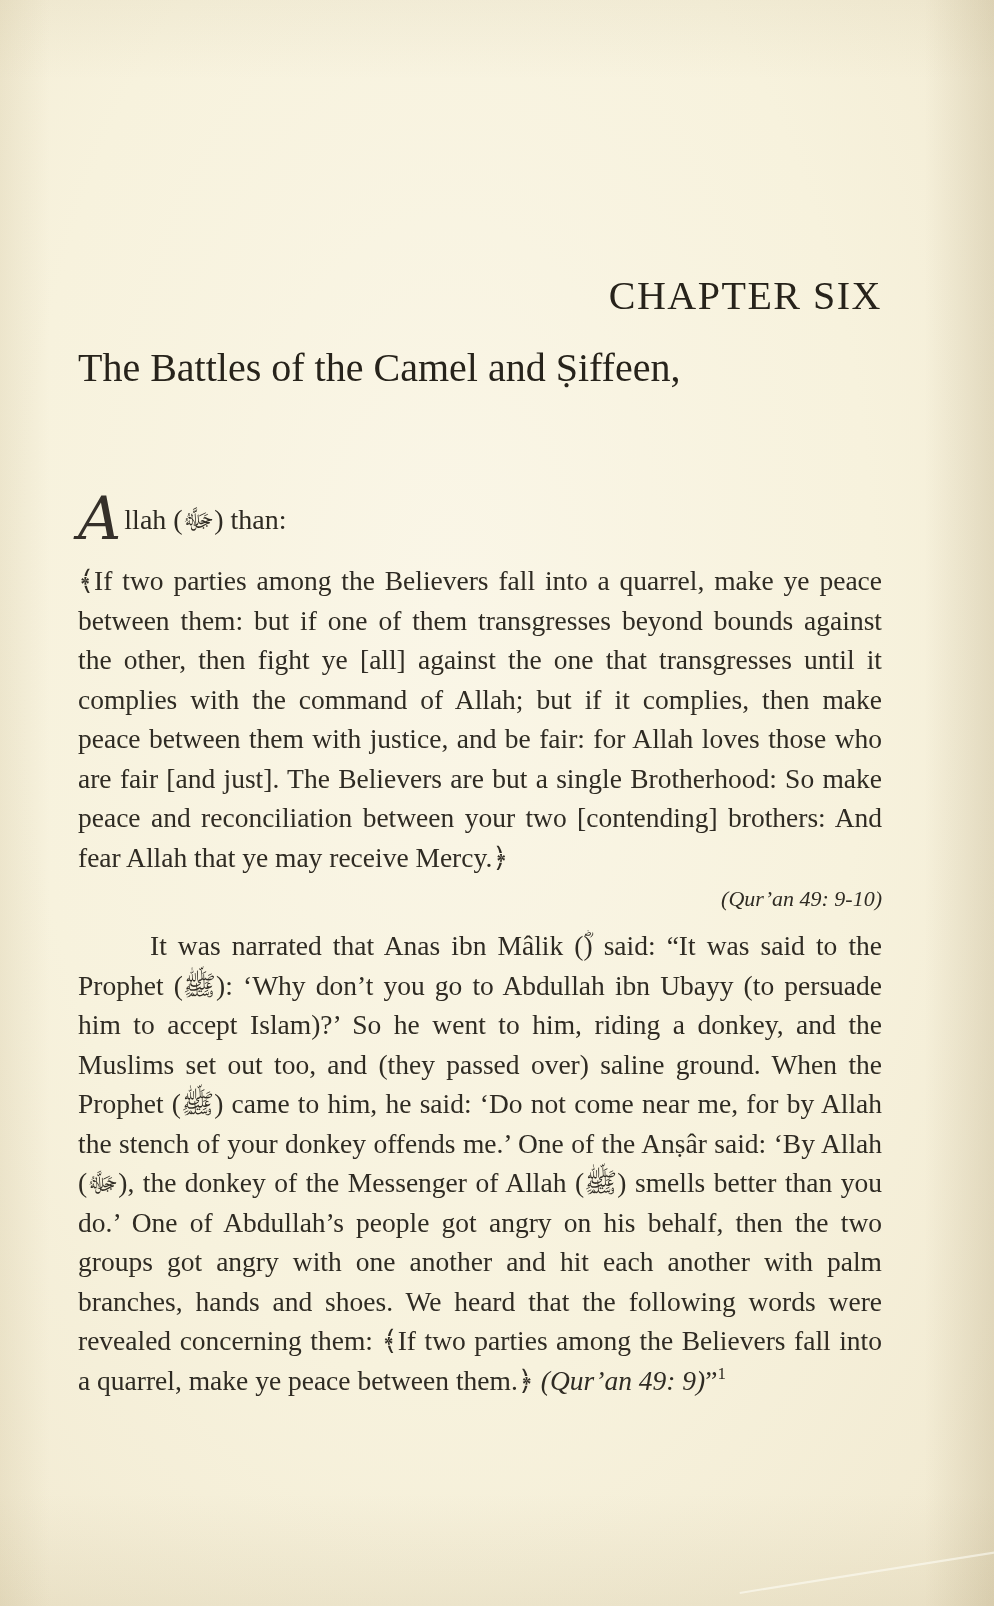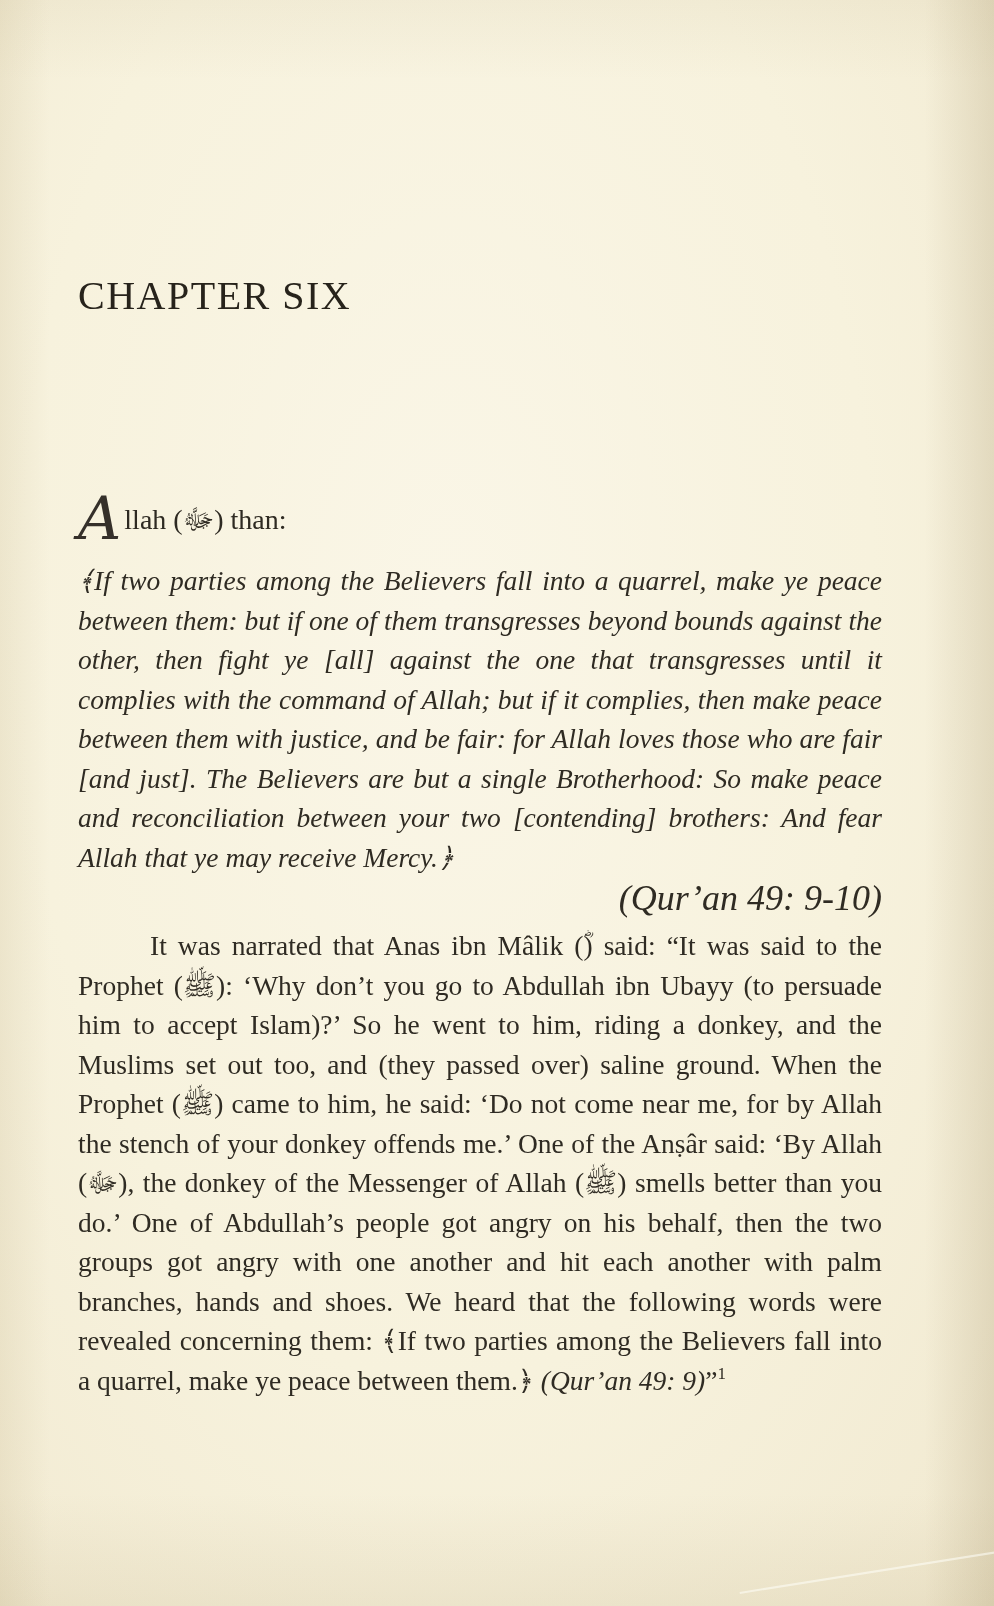--- a/index.html
+++ b/index.html
@@ -38,20 +38,21 @@
     pointer-events: none;
   }
 
   .chapter-label {
     margin: 0;
     font-size: 40px;
     line-height: 44px;
     font-weight: 400;
     letter-spacing: 1.5px;
     color: #27231b;
+    text-align: right;
   }
   .chapter-title {
     margin: 20px 0 0 0;
     font-size: 40px;
     line-height: 59px;
     font-weight: 400;
     color: #27231b;
   }
 
   .opening-line {
@@ -71,25 +72,24 @@
     color: #35302a;
   }
 
   .quran-quote {
     margin: 20px 0 0 0;
     font-size: 27.5px;
     line-height: 39.5px;
     text-align: justify;
     text-justify: inter-word;
     color: #2f2b23;
-    font-style: italic;
   }
   .quran-ref {
     margin: 2px 0 0 0;
-    font-size: 36px;
+    font-size: 22px;
     line-height: 39px;
     text-align: right;
     font-style: italic;
     color: #2f2b23;
   }
 
   .narration {
     margin: 8px 0 0 0;
     font-size: 27.5px;
     line-height: 39.5px;
@@ -107,21 +107,21 @@
     vertical-align: 11px;
   }
 </style>
 </head>
 <body>
 
 <div class="page">
 
   <h1 class="chapter-label">CHAPTER SIX</h1>
 
-  <h2 class="chapter-title"><br></h2>
+  <h2 class="chapter-title"><span>The Battles of the Camel and Ṣiffeen,</span><br></h2>
 
   <p class="opening-line"><span class="drop-cap">A</span><span>llah (ﷻ) than:</span></p>
 
   <p class="quran-quote">﴾If two parties among the Believers fall into a quarrel, make ye peace between them: but if one of them transgresses beyond bounds against the other, then fight ye [all] against the one that transgresses until it complies with the command of Allah; but if it complies, then make peace between them with justice, and be fair: for Allah loves those who are fair [and just]. The Believers are but a single Brotherhood: So make peace and reconciliation between your two [contending] brothers: And fear Allah that ye may receive Mercy.﴿</p>
 
   <p class="quran-ref">(Qur’an 49: 9-10)</p>
 
   <p class="narration"><span>It was narrated that Anas ibn Mâlik (ؓ) said: “It was said to the Prophet (ﷺ): ‘Why don’t you go to Abdullah ibn Ubayy (to persuade him to accept Islam)?’ So he went to him, riding a donkey, and the Muslims set out too, and (they passed over) saline ground. When the Prophet (ﷺ) came to him, he said: ‘Do not come near me, for by Allah the stench of your donkey offends me.’ One of the Anṣâr said: ‘By Allah (ﷻ), the donkey of the Messenger of Allah (ﷺ) smells better than you do.’ One of Abdullah’s people got angry on his behalf, then the two groups got angry with one another and hit each another with palm branches, hands and shoes. We heard that the following words were revealed concerning them: ﴾If two parties among the Believers fall into a quarrel, make ye peace between them.﴿ </span><span class="italic">(Qur’an 49: 9)</span><span>”</span><sup class="footnote">1</sup></p>
 
 </div>

